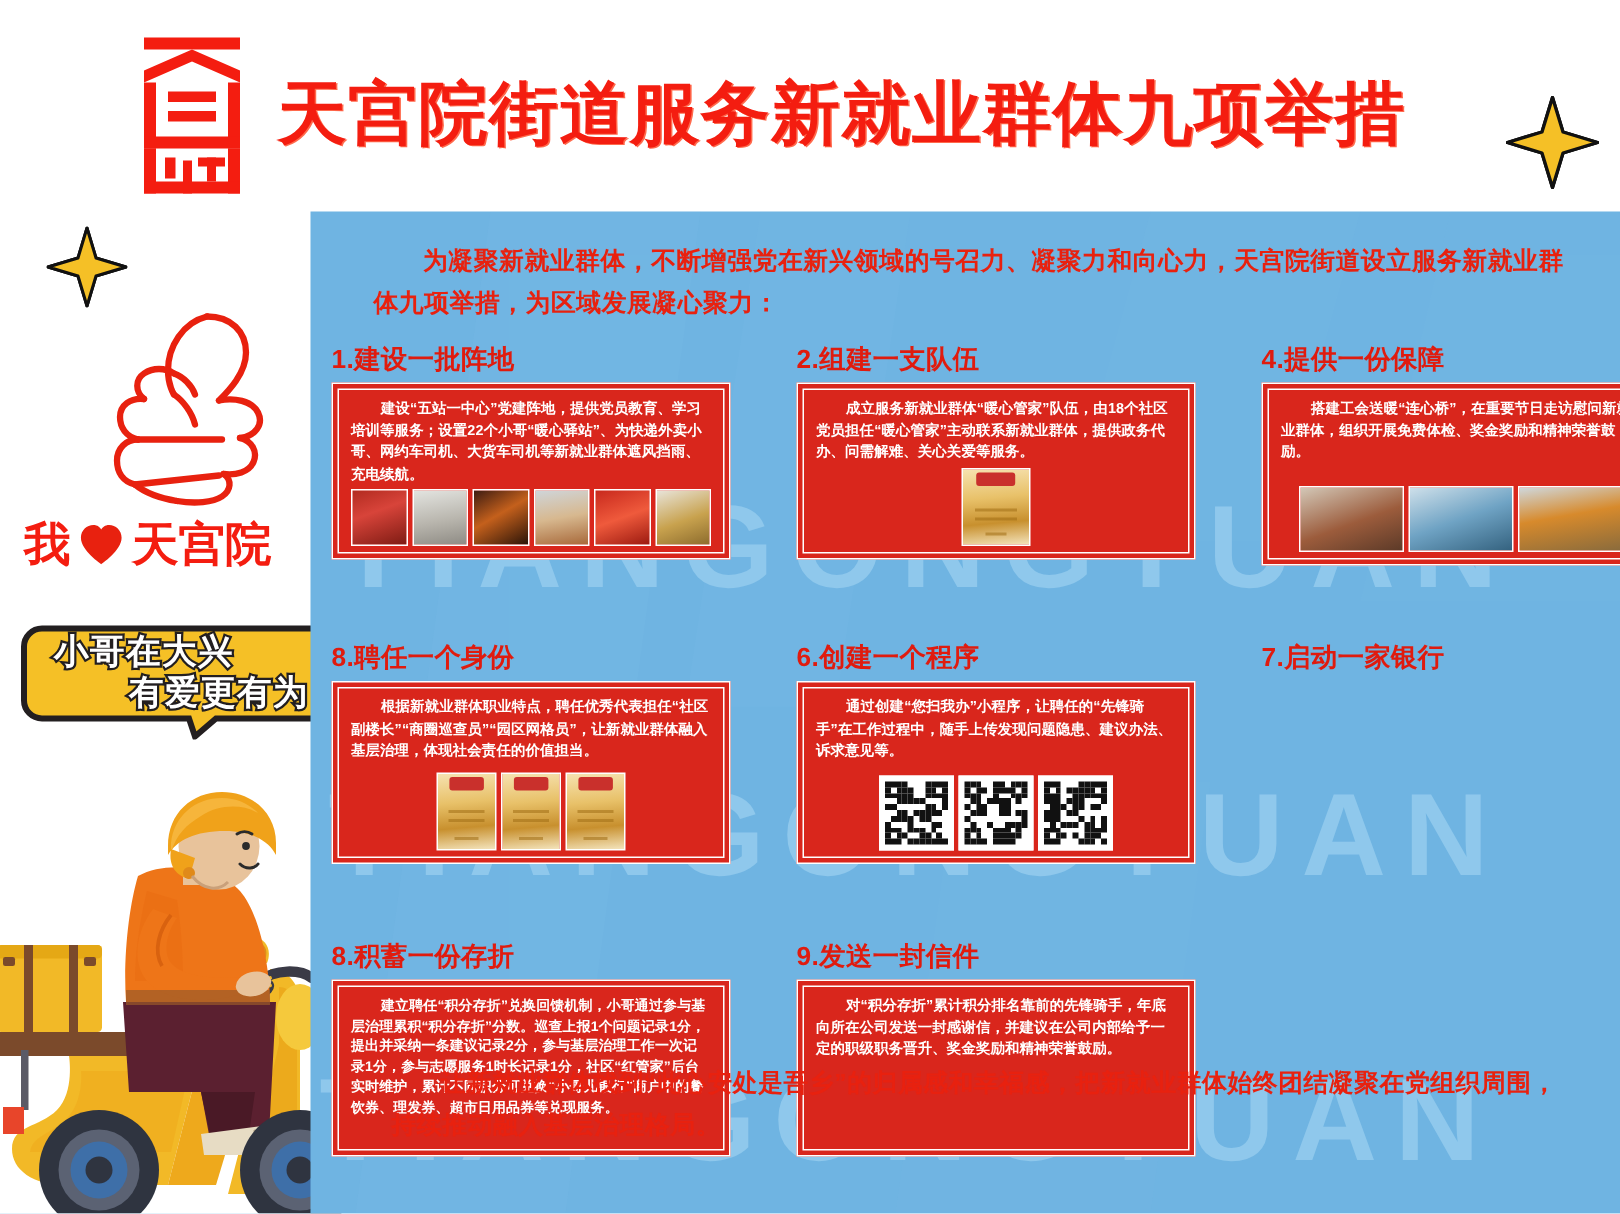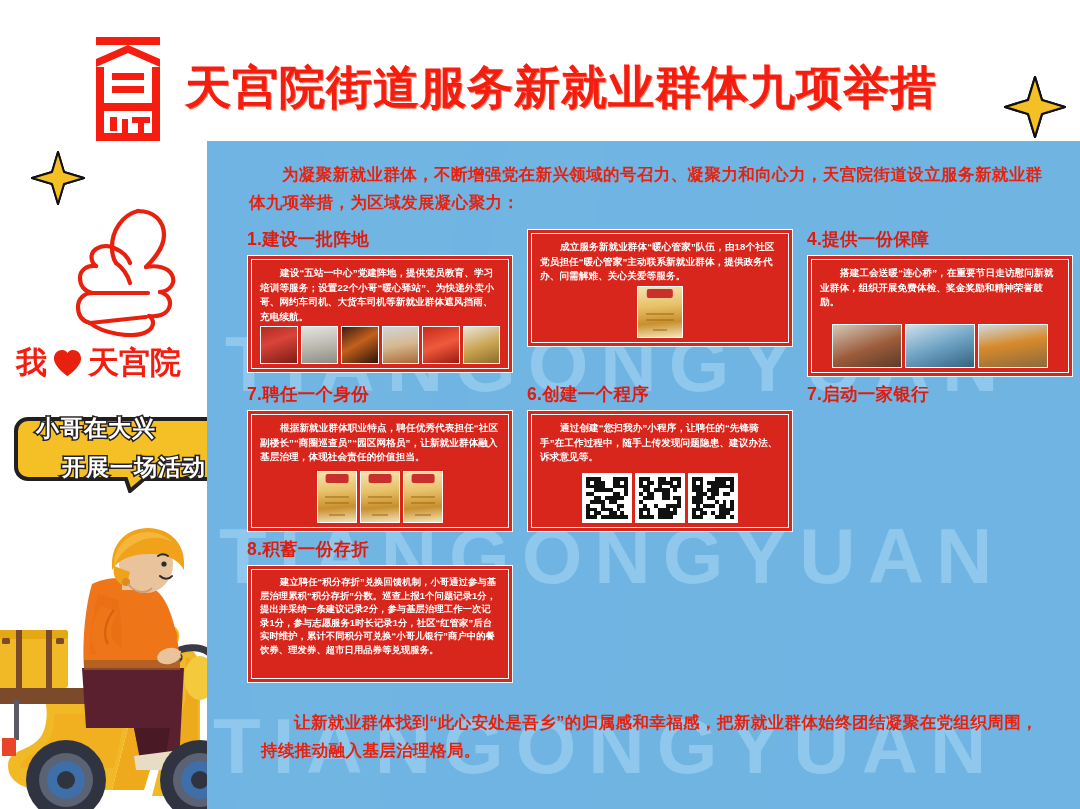--- a/index.html
+++ b/index.html
@@ -10,21 +10,21 @@
     overflow: hidden;
   }
   #poster {
     position: relative;
     width: 1080px; height: 809px;
     background: #ffffff;
   }
 
   
   .header {
-    position: absolute; left: 0; top: 16px;
+    position: absolute; left: 0; top: 4px;
     width: 1080px; height: 140px;
   }
   .logo-seal {
     position: absolute; left: 82px; top: 17px;
     width: 92px; height: 112px;
   }
   .title-main {
     position: absolute; left: 185px; top: 45px;
     font-size: 46px; font-weight: 700;
     color: #F41D10;
@@ -55,21 +55,21 @@
   .heart-icon { width: 31px; height: 31px; display:inline-block; }
 
   .bubble {
     position: absolute; left: 14px; top: 415px;
     width: 208px; height: 78px;
   }
   .bubble-text {
     position: absolute; left: 0; top: 0;
     width: 208px; height: 66px;
     display: flex; flex-direction: column;
-    justify-content: space-between;
+    justify-content: center;
     font-size: 23px; font-weight: 700;
     color: #ffffff;
     line-height: 27px;
     -webkit-text-stroke: 3px #231f20;
     paint-order: stroke fill;
     letter-spacing: 1px;
   }
   .bt-1 { text-align: left; padding-left: 22px; }
   .bt-2 { text-align: right; padding-right: 16px; }
 
@@ -114,27 +114,28 @@
     width: 790px;
     font-size: 16.5px; font-weight: 700;
     color: #E8210F;
     line-height: 28px;
     text-indent: 33px;
     letter-spacing: 0.4px;
   }
 
   
   .grid {
-    position: absolute; left: 40px; top: 88px;
+    position: absolute; left: 14px; top: 88px;
     width: 826px; height: 470px;
     display: grid;
     grid-template-columns: repeat(3, 266px);
     grid-template-rows: 155px 155px 155px;
     column-gap: 14px;
     row-gap: 0px;
+    gap: 44px;
   }
   .cell { position: relative; }
   .card-title {
     font-size: 17.5px; font-weight: 700;
     color: #E01B0E;
     line-height: 20px;
     margin-bottom: 4px;
     letter-spacing: 0.3px;
     height: 22px;
   }
@@ -303,21 +304,21 @@
     </span>
     <span>天宫院</span>
   </div>
 
   <div class="bubble">
     <svg viewBox="0 0 208 78" width="208" height="78" style="position:absolute;left:0;top:0;" aria-hidden="true">
       <path d="M14 4 H194 A12 12 0 0 1 206 16 V52 A12 12 0 0 1 194 64 H130 L116 76 L112 64 H14 A12 12 0 0 1 2 52 V16 A12 12 0 0 1 14 4 Z" fill="#F5C026" stroke="#231f20" stroke-width="4"></path>
     </svg>
     <div class="bubble-text">
       <div class="bt-1">小哥在大兴</div>
-      <div class="bt-2">开展一场活动</div>
+      <div class="bt-2">有爱更有为</div>
     </div>
   </div>
 
   <div class="scooter">
     <svg viewBox="0 0 236 281" width="236" height="281" aria-hidden="true">
 
       <rect x="4" y="102" width="70" height="58" rx="3" fill="#F2B927"></rect>
       <rect x="4" y="102" width="70" height="9" rx="3" fill="#E5A815"></rect>
       <rect x="22" y="102" width="6" height="58" fill="#7B4A2B"></rect>
       <rect x="52" y="102" width="6" height="58" fill="#7B4A2B"></rect>
@@ -418,20 +419,21 @@
               <div class="ph p1 f-night"></div>
               <div class="ph p1 f-street"></div>
               <div class="ph p1 f-banner"></div>
               <div class="ph p1 f-people"></div>
             </div>
           </div>
         </div>
       </div>
 
       <div class="cell">
+        <div class="card-title">2.组建一支队伍</div>
         <div class="card-body h1">
           <div class="card-inner">
             <div class="card-text">成立服务新就业群体“暖心管家”队伍，由18个社区党员担任“暖心管家”主动联系新就业群体，提供政务代办、问需解难、关心关爱等服务。</div>
             <div class="media-row">
               <div class="ph cert f-cert">
                 <div class="cert-ribbon"></div>
                 <div class="cert-line" style="top:26px;"></div>
                 <div class="cert-line" style="top:32px;"></div>
                 <div class="cert-line" style="top:42px;width:34%;left:33%;"></div>
               </div>
@@ -449,21 +451,21 @@
             <div class="media-row">
               <div class="ph p4 f-meet"></div>
               <div class="ph p4 f-team"></div>
               <div class="ph p4 f-shop"></div>
             </div>
           </div>
         </div>
       </div>
 
       <div class="cell">
-        <div class="card-title">7.聘任一个身份</div>
+        <div class="card-title">8.聘任一个身份</div>
         <div class="card-body h2">
           <div class="card-inner">
             <div class="card-text">根据新就业群体职业特点，聘任优秀代表担任“社区副楼长”“商圈巡查员”“园区网格员”，让新就业群体融入基层治理，体现社会责任的价值担当。</div>
             <div class="media-row">
               <div class="ph certs f-cert">
                 <div class="cert-ribbon"></div>
                 <div class="cert-line" style="top:24px;"></div>
                 <div class="cert-line" style="top:30px;"></div>
                 <div class="cert-line" style="top:42px;width:40%;left:30%;"></div>
               </div>
@@ -876,19 +878,27 @@
 
       <div class="cell">
         <div class="card-title">8.积蓄一份存折</div>
         <div class="card-body h3">
           <div class="card-inner">
             <div class="card-text small">建立聘任“积分存折”兑换回馈机制，小哥通过参与基层治理累积“积分存折”分数。巡查上报1个问题记录1分，提出并采纳一条建议记录2分，参与基层治理工作一次记录1分，参与志愿服务1时长记录1分，社区“红管家”后台实时维护，累计不同积分可兑换“小哥儿银行”商户中的餐饮券、理发券、超市日用品券等兑现服务。</div>
           </div>
         </div>
       </div>
 
+      <div class="cell">
+        <div class="card-title">9.发送一封信件</div>
+        <div class="card-body h3">
+          <div class="card-inner">
+            <div class="card-text">对“积分存折”累计积分排名靠前的先锋骑手，年底向所在公司发送一封感谢信，并建议在公司内部给予一定的职级职务晋升、奖金奖励和精神荣誉鼓励。</div>
+          </div>
+        </div>
+      </div>
 
     </div>
 
     <div class="outro">让新就业群体找到“此心安处是吾乡”的归属感和幸福感，把新就业群体始终团结凝聚在党组织周围，持续推动融入基层治理格局。</div>
   </div>
 
 </div>
 
 </body></html>

